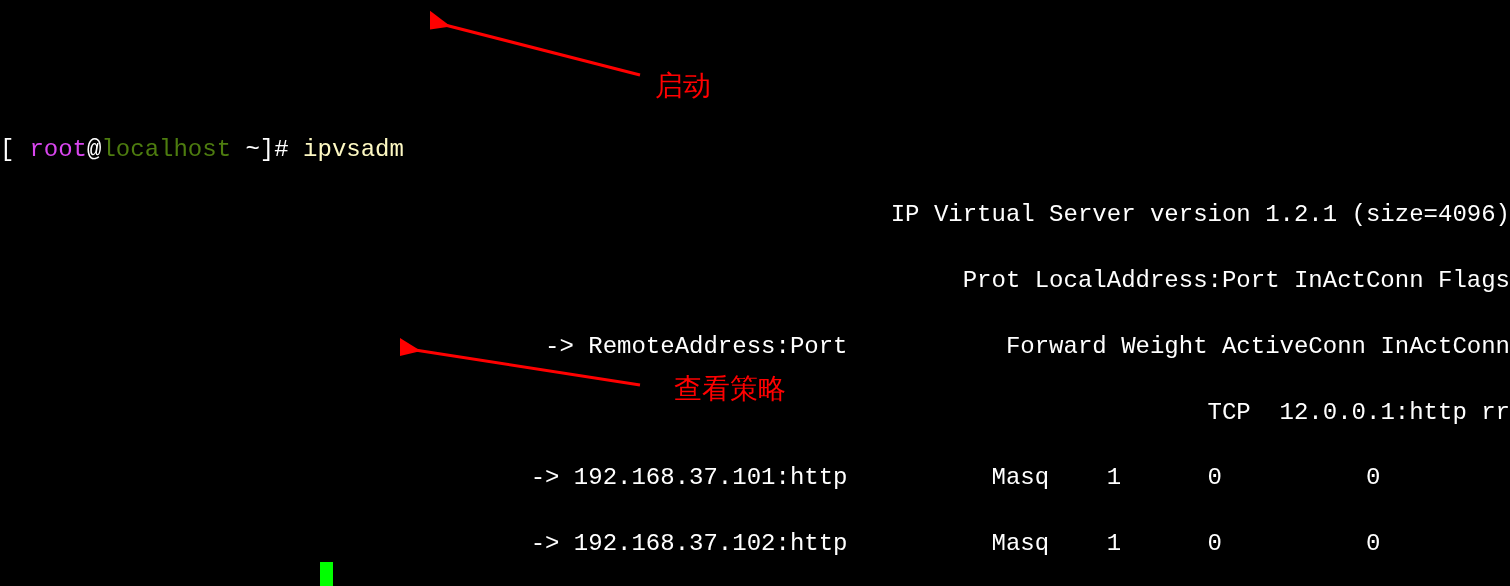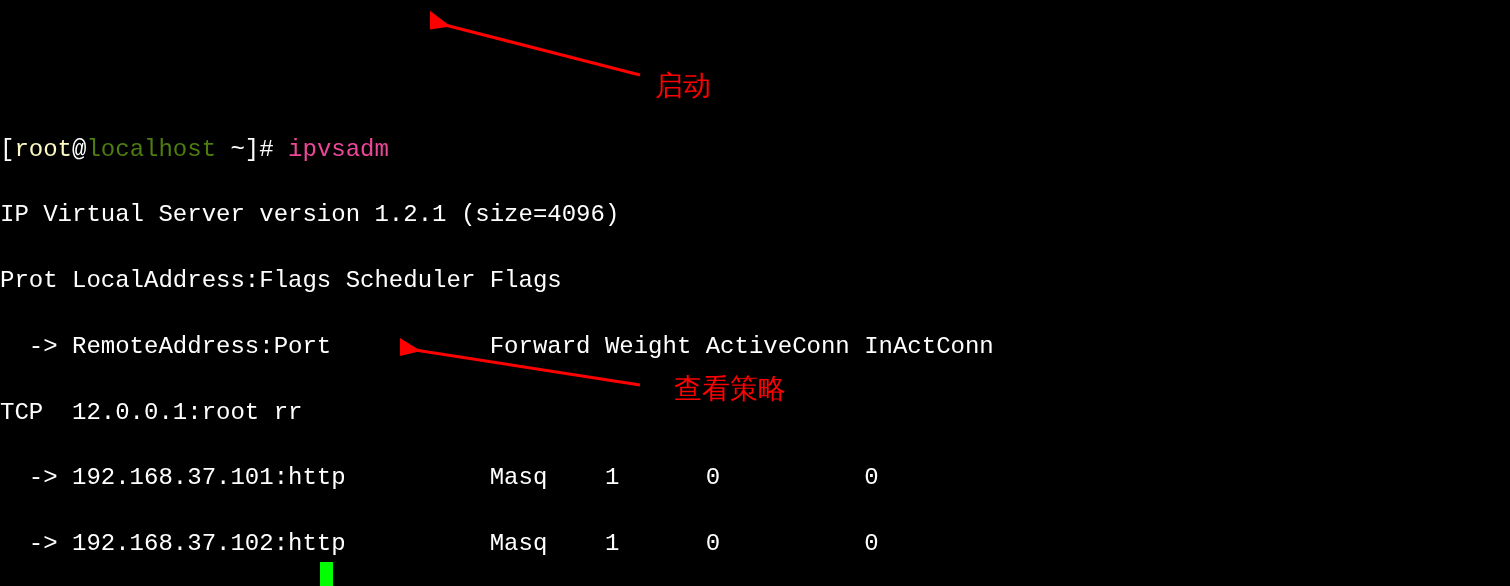--- a/index.html
+++ b/index.html
@@ -11,27 +11,27 @@
       line-height: 1.37;
       white-space: pre;
       position: relative;
       width: 1510px;
       height: 586px;
       overflow: hidden;
       padding-top: 2px;
     }
     .line { white-space: pre; }
     .bracket { color: #fff; }
-    .user { color: #fef9c3; } 
+    .user { color: #d946ef; margin-left: 15px; } 
     .at { color: #fff; }
     .host { color: #4d7c0f; }
     .path { color: #fff; }
     .dollar { color: #fff; }
-    .cmd { color: #ec4899; font-family: Liberation Mono, monospace; }
-    .out { color: #fff; }
+    .cmd { color: #fef9c3; font-family: Liberation Mono, monospace; }
+    .out { color: #fff; text-align: right; }
     .cursor {
       display: inline-block;
       width: 13px;
       height: 24px;
       background: #0f0;
       vertical-align: text-bottom;
     }
     .annotation {
       position: absolute;
       color: #ff0000;
@@ -44,23 +44,23 @@
       pointer-events: none;
     }
   </style>
 </head>
 <body>
 
 
 
 <div class="line"><span class="bracket">[</span><span class="user">root</span><span class="at">@</span><span class="host">localhost</span><span> </span><span class="path">~</span><span class="bracket">]</span><span class="dollar"># </span><span class="cmd">ipvsadm</span></div>
 <div class="line out">IP Virtual Server version 1.2.1 (size=4096)</div>
-<div class="line out">Prot LocalAddress:Flags Scheduler Flags</div>
+<div class="line out">Prot LocalAddress:Port InActConn Flags</div>
 <div class="line out">  -&gt; RemoteAddress:Port           Forward Weight ActiveConn InActConn</div>
-<div class="line out">TCP  12.0.0.1:root rr</div>
+<div class="line out">TCP  12.0.0.1:http rr</div>
 <div class="line out">  -&gt; 192.168.37.101:http          Masq    1      0          0         </div>
 <div class="line out">  -&gt; 192.168.37.102:http          Masq    1      0          0         </div>
 
 
 
 
 
 
 
 

